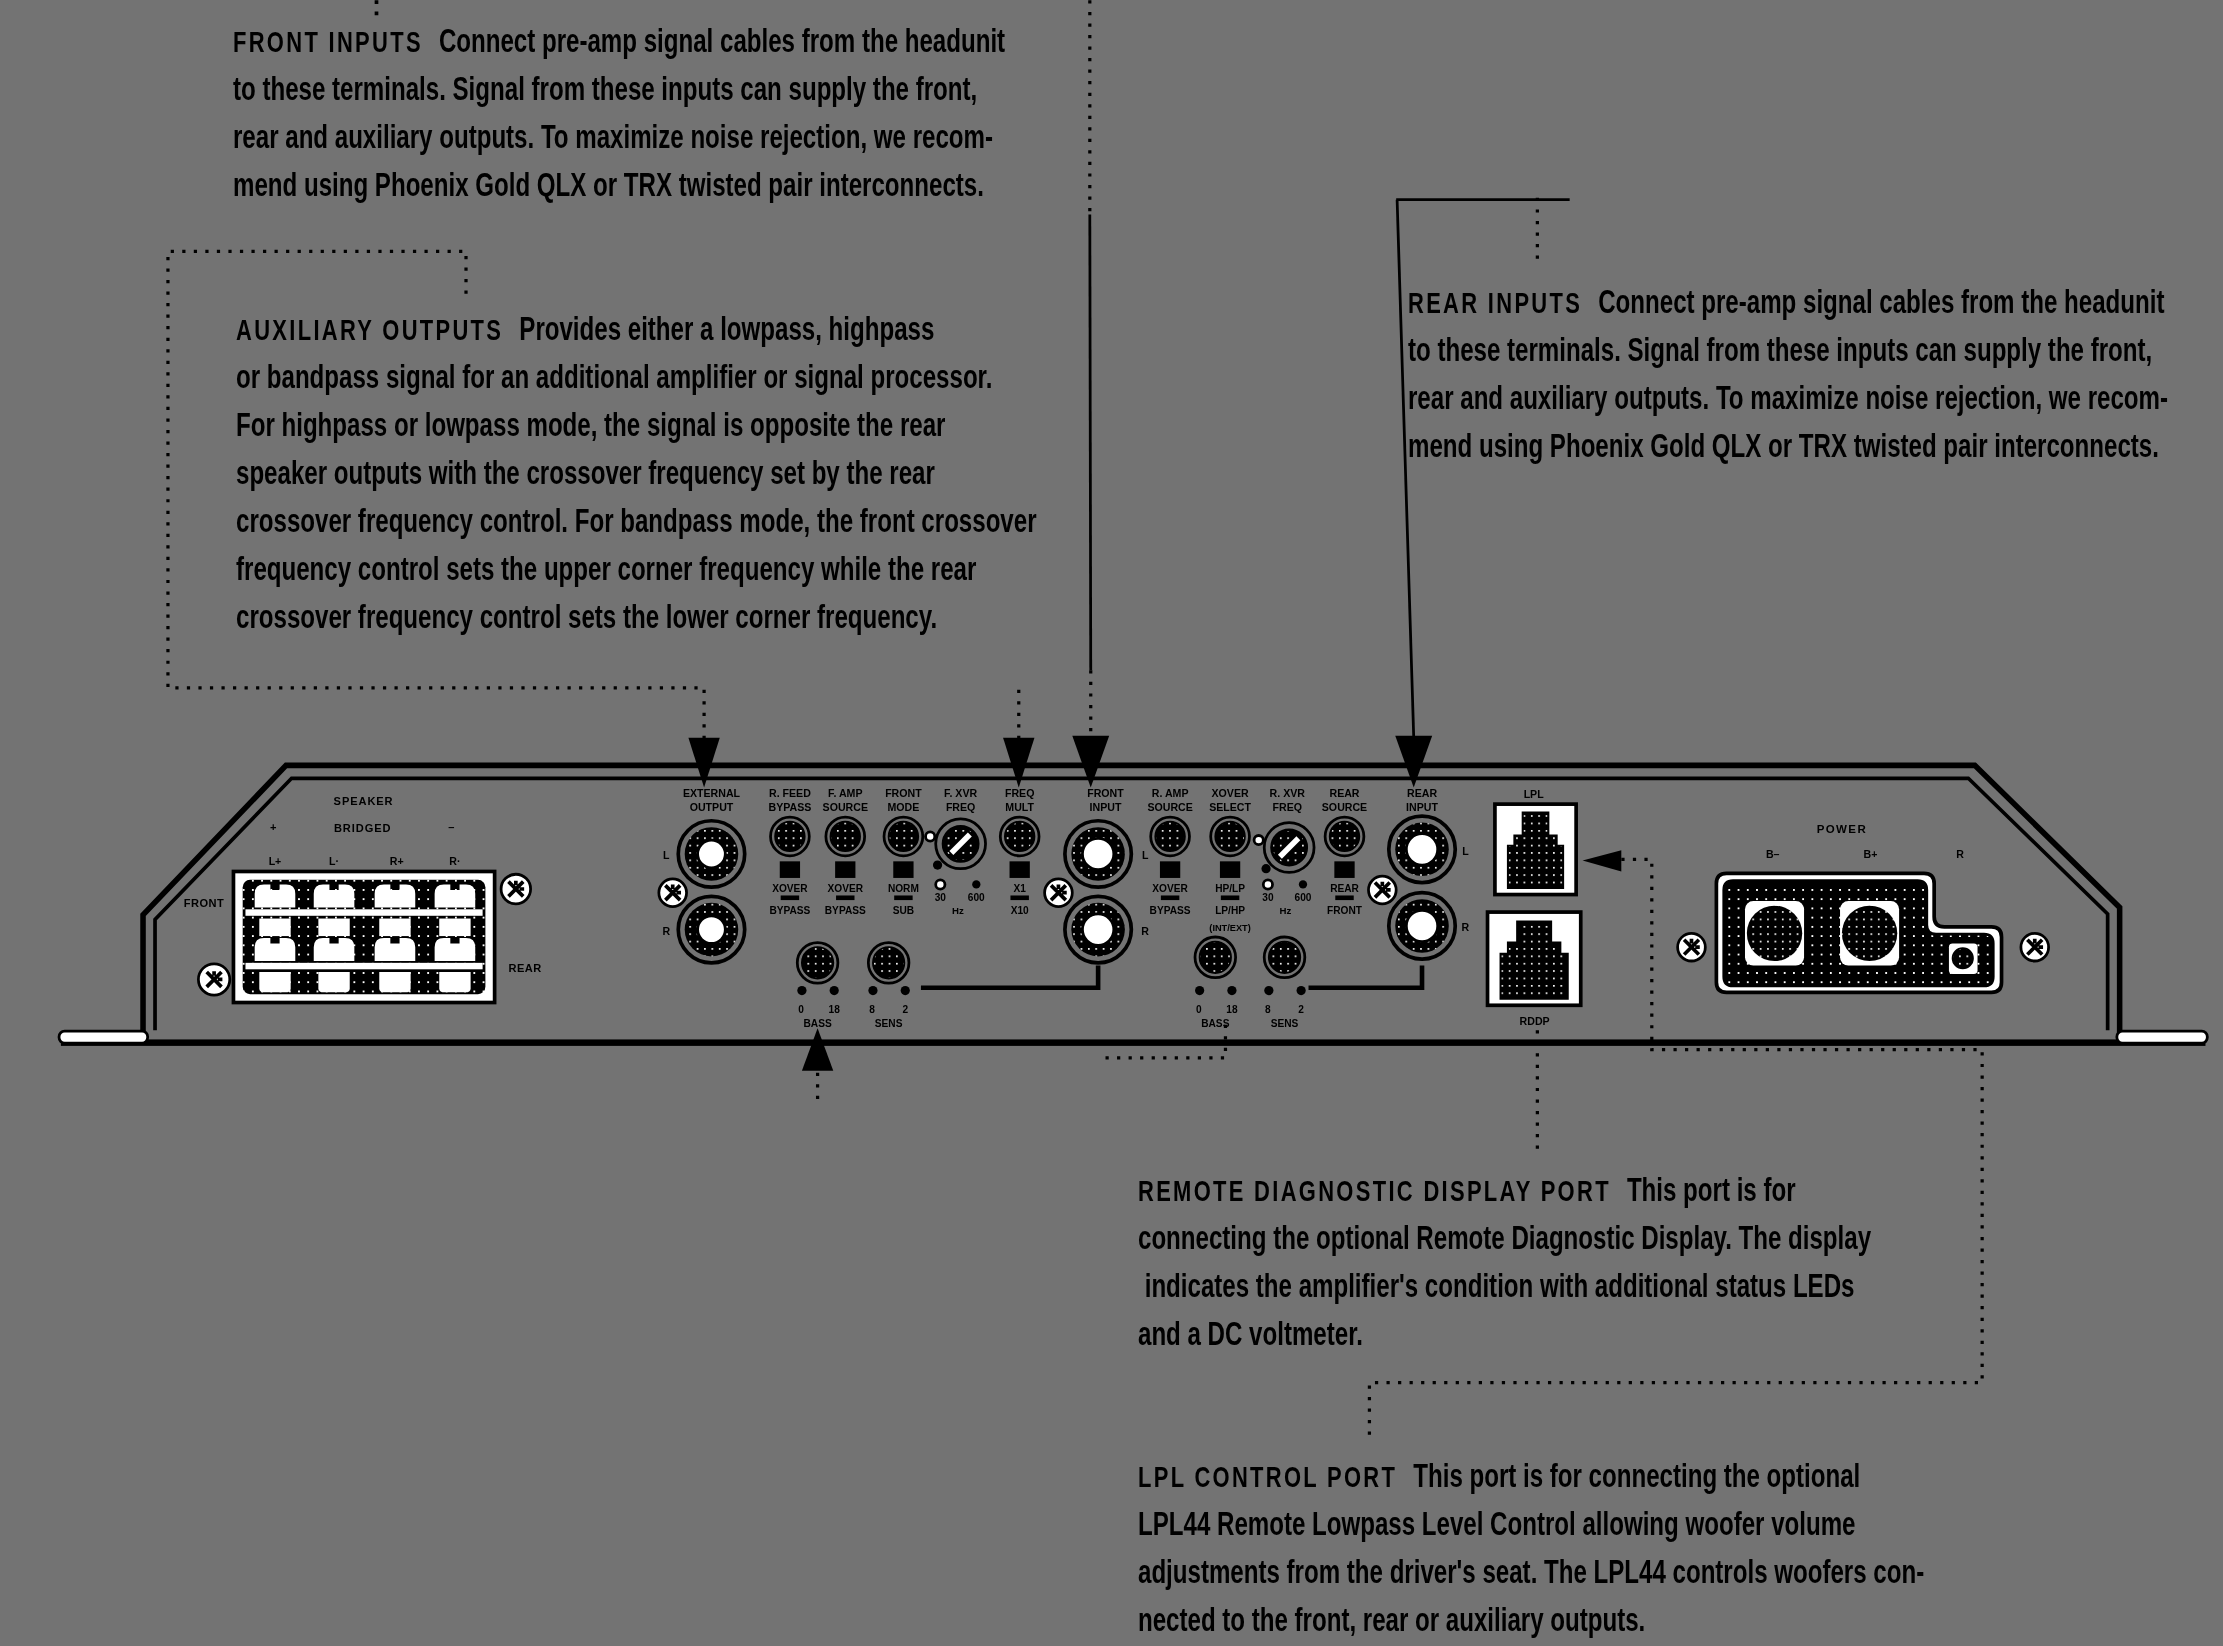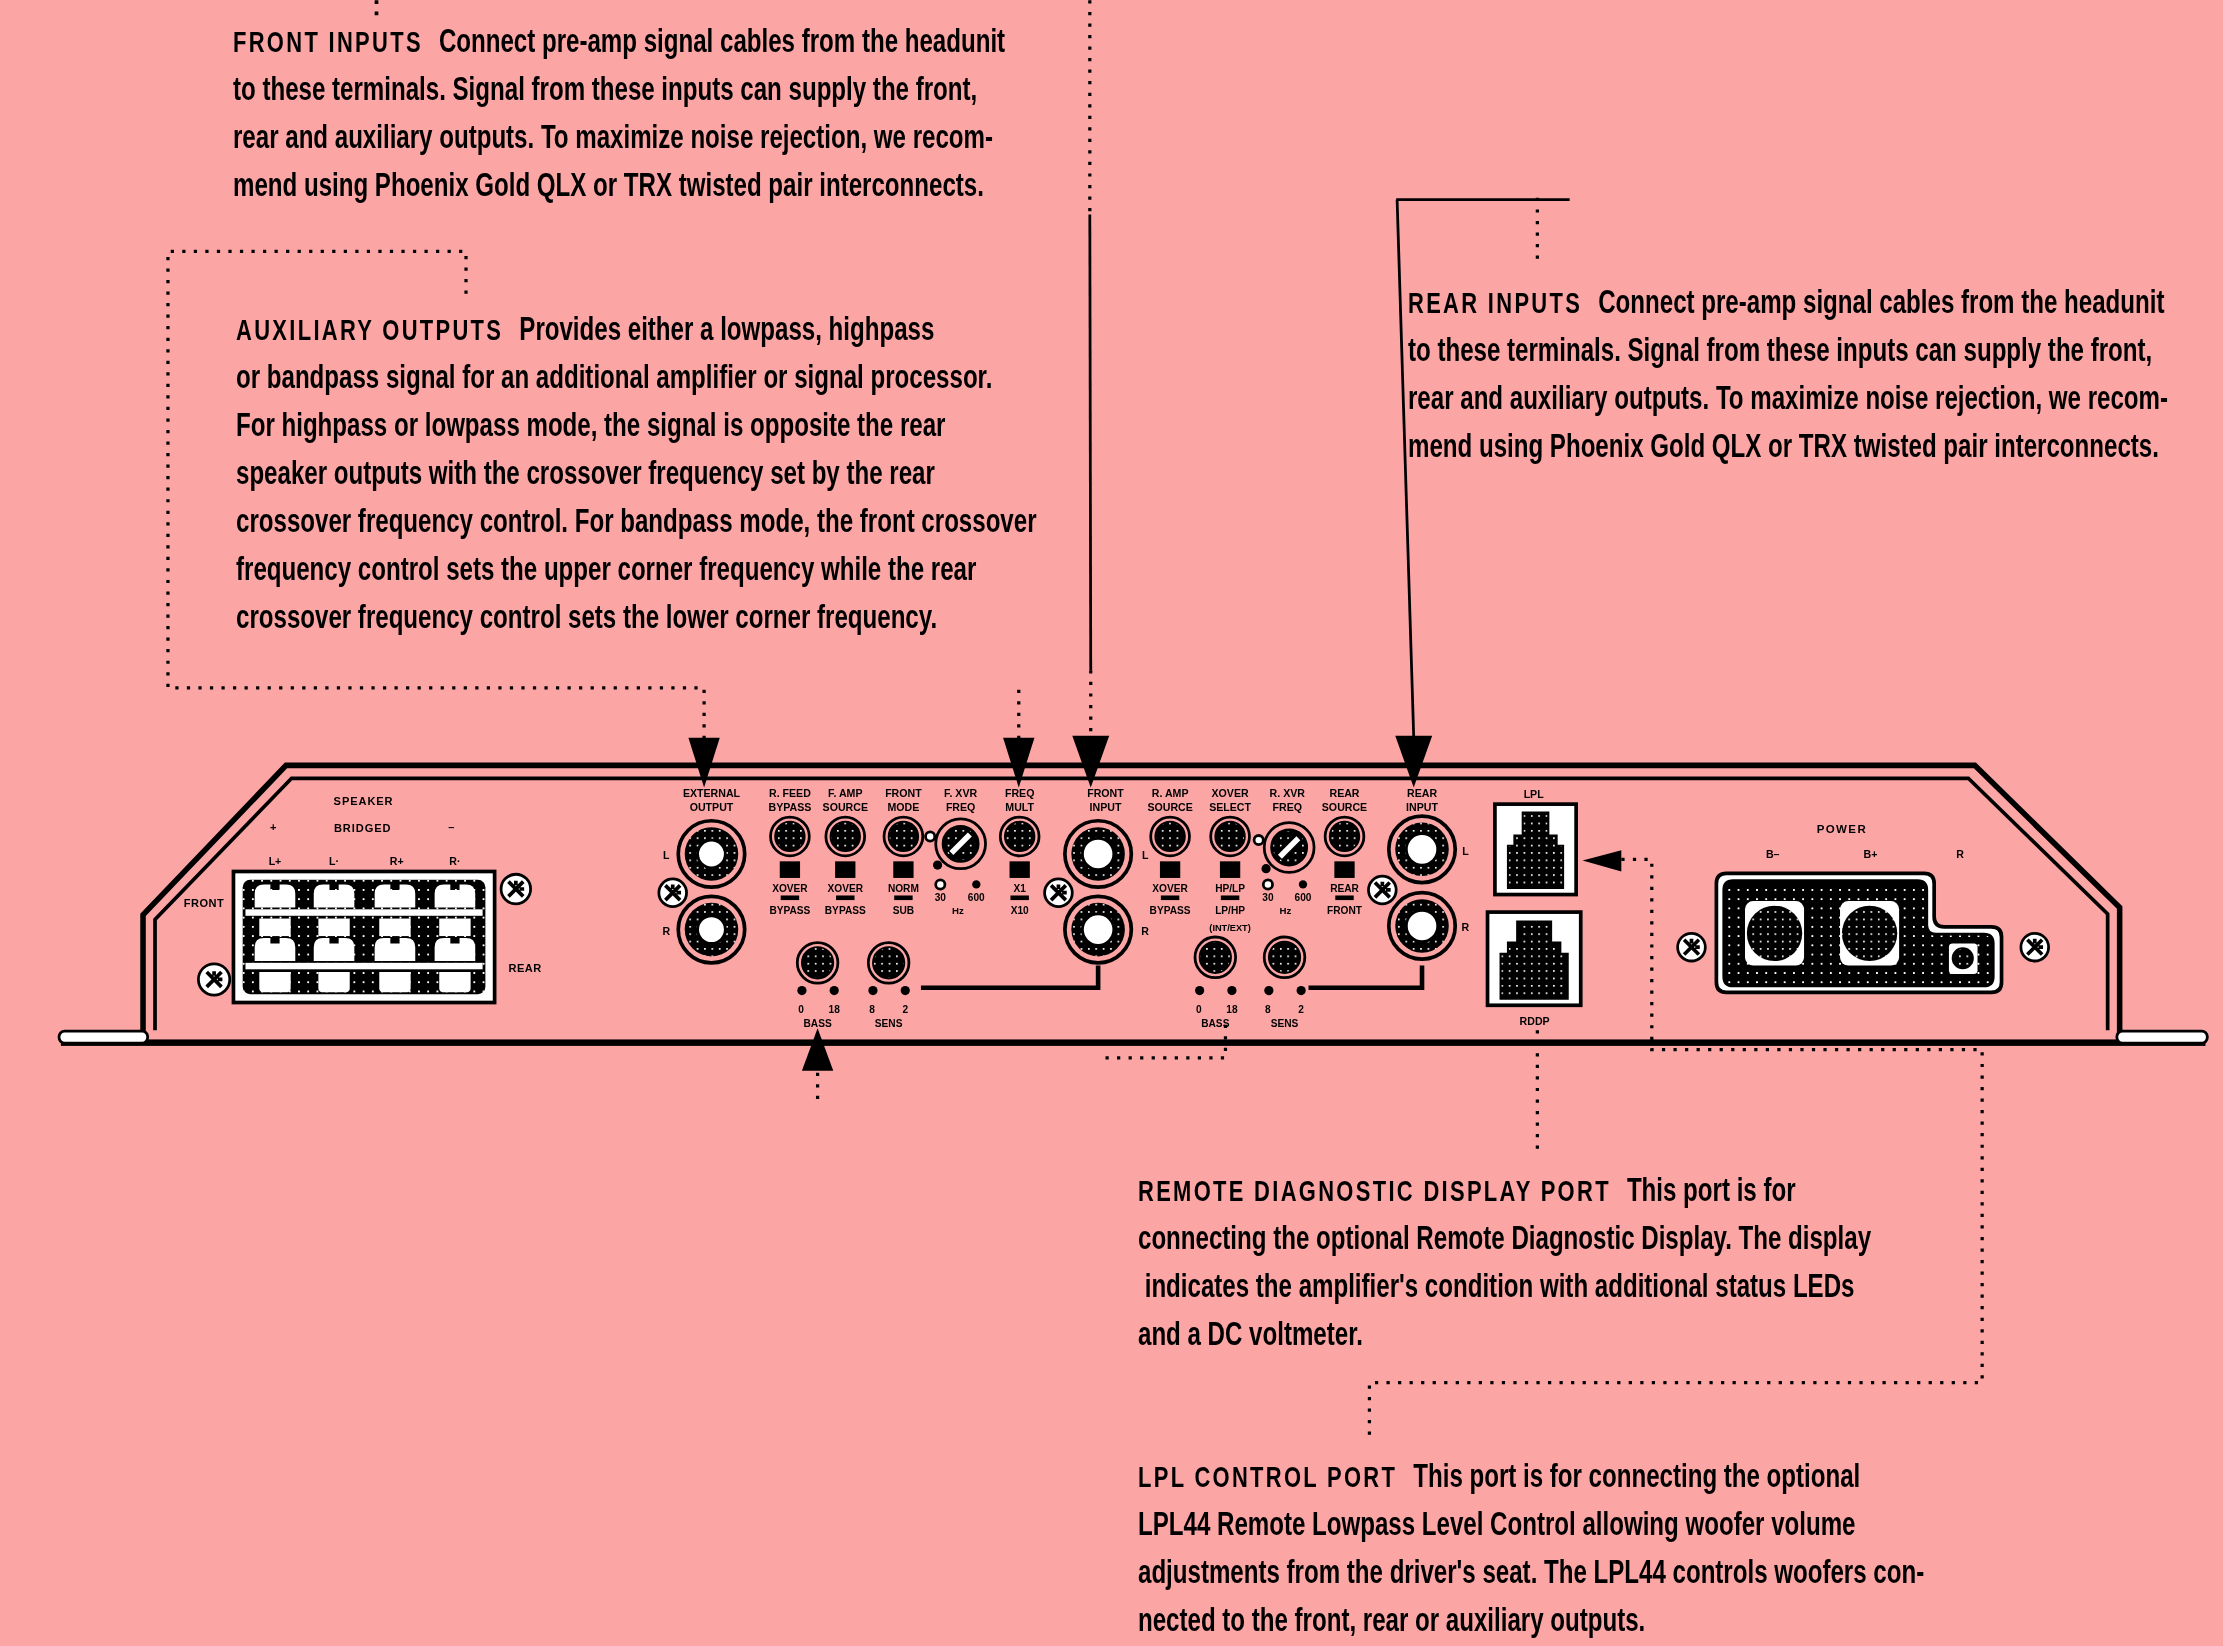--- a/index.html
+++ b/index.html
@@ -1,16 +1,16 @@
 <!DOCTYPE html>
 <html style="font-size:14.8px"><head>
 <meta charset="utf-8">
 <style>
   html,body{margin:0;padding:0;background:#fff;}
-  #page{position:relative;width:2223px;height:1647px;background:#fca5a5;overflow:hidden;
+  #page{position:relative;width:2223px;height:1647px;background:#737373;overflow:hidden;
         font-family:"Liberation Sans",sans-serif;color:#000;}
   .tb{position:absolute;transform-origin:0 0;transform:scaleX(0.73);}
   .tb div{height:48px;line-height:48px;font-size:33px;white-space:nowrap;font-weight:700;}
   .hd{font-weight:700;letter-spacing:3.2px;margin-right:22px;font-size:30px;}
   svg{position:absolute;left:0;top:0;}
   svg text{font-family:"Liberation Sans",sans-serif;font-weight:700;}
 </style>
 </head>
 <body>
 <div id="page">

